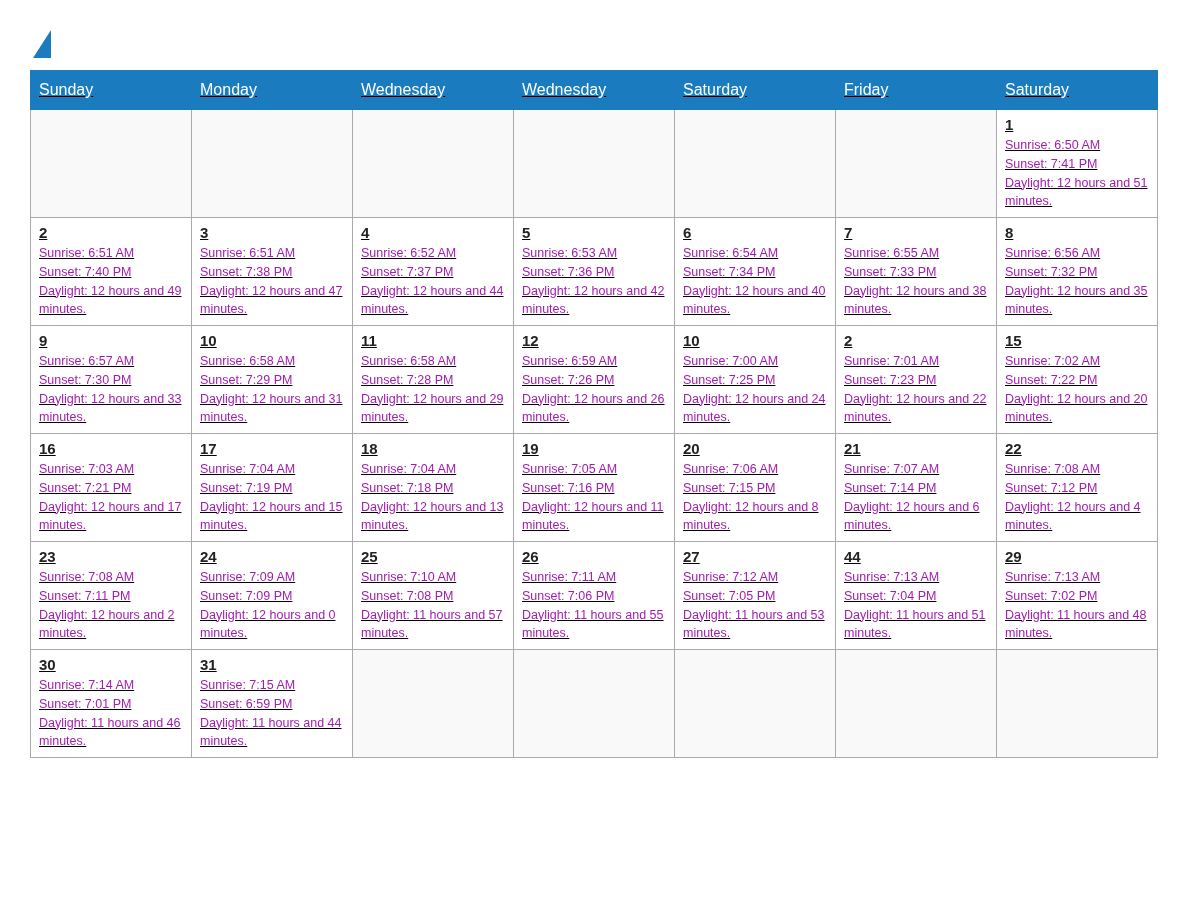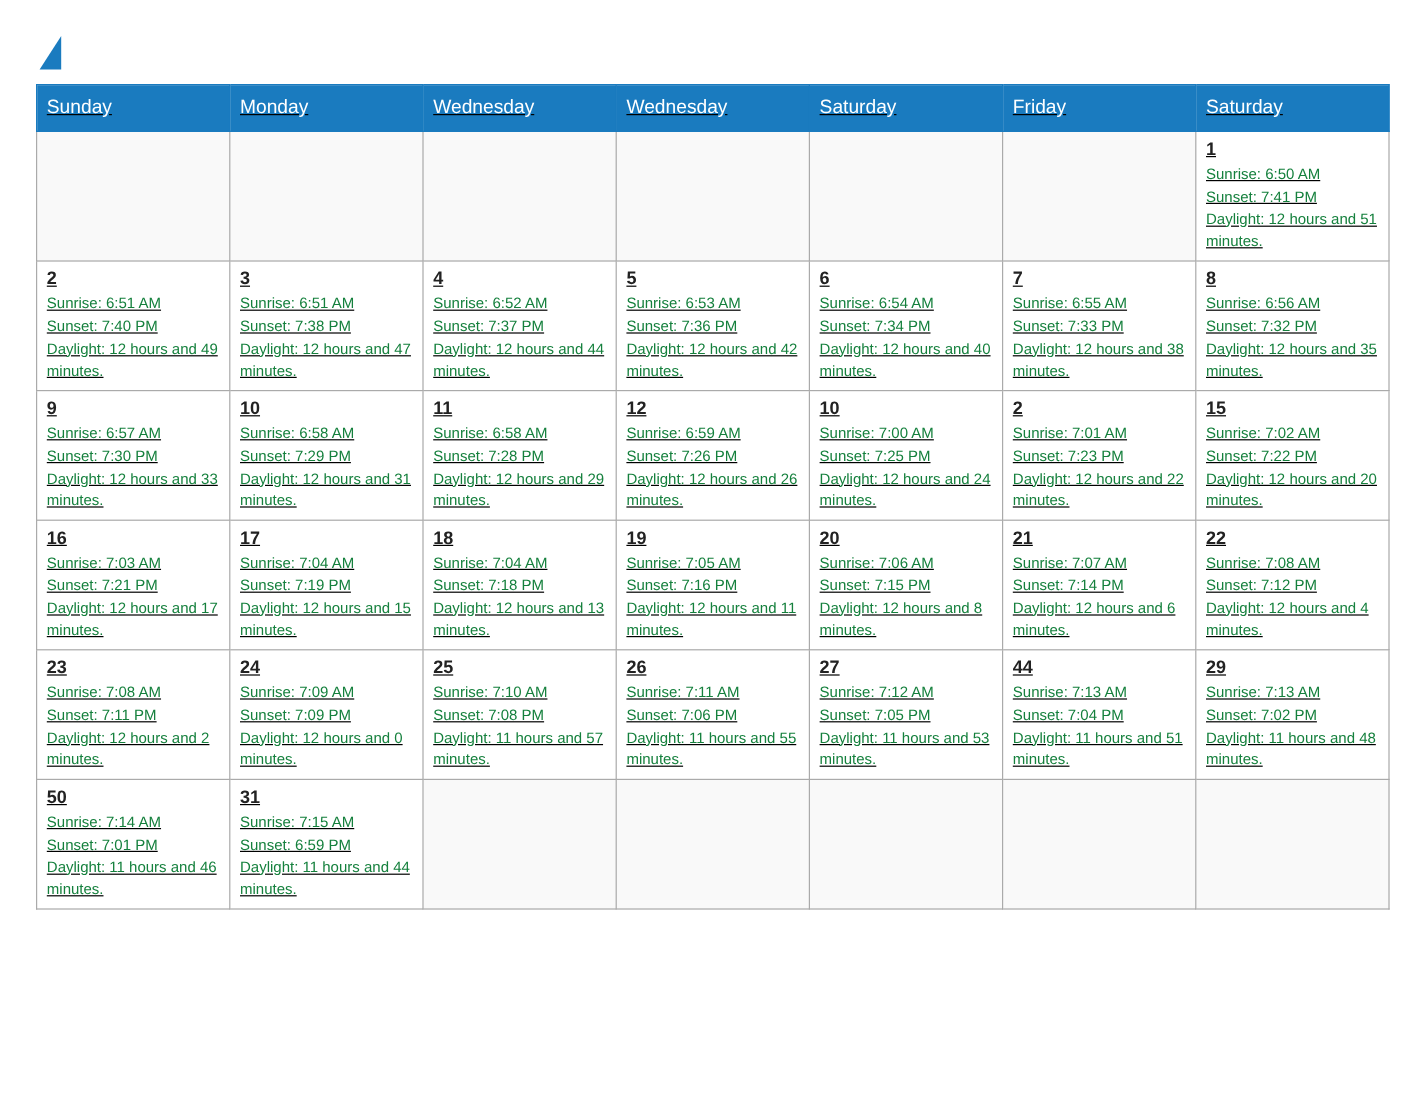--- a/index.html
+++ b/index.html
@@ -85,21 +85,21 @@
     }
     .day-num {
       font-size: 15px;
       font-weight: bold;
       color: #222;
       margin-bottom: 3px;
       display: block;
     }
     .day-info {
       font-size: 12.5px;
-      color: #15803d;
+      color: #a21caf;
       line-height: 1.5;
     }
     .empty-cell {
       background: #f9f9f9;
     }
   </style>
 </head>
 <body>
 
 <div class="header">
@@ -256,21 +256,21 @@
           <span class="day-num">44</span>
           <div class="day-info">Sunrise: 7:13 AM<br>Sunset: 7:04 PM<br>Daylight: 11 hours and 51 minutes.</div>
         </td>
         <td>
           <span class="day-num">29</span>
           <div class="day-info">Sunrise: 7:13 AM<br>Sunset: 7:02 PM<br>Daylight: 11 hours and 48 minutes.</div>
         </td>
       </tr>
       <tr>
         <td>
-          <span class="day-num">50</span>
+          <span class="day-num">30</span>
           <div class="day-info">Sunrise: 7:14 AM<br>Sunset: 7:01 PM<br>Daylight: 11 hours and 46 minutes.</div>
         </td>
         <td>
           <span class="day-num">31</span>
           <div class="day-info">Sunrise: 7:15 AM<br>Sunset: 6:59 PM<br>Daylight: 11 hours and 44 minutes.</div>
         </td>
         <td class="empty-cell"></td>
         <td class="empty-cell"></td>
         <td class="empty-cell"></td>
         <td class="empty-cell"></td>

